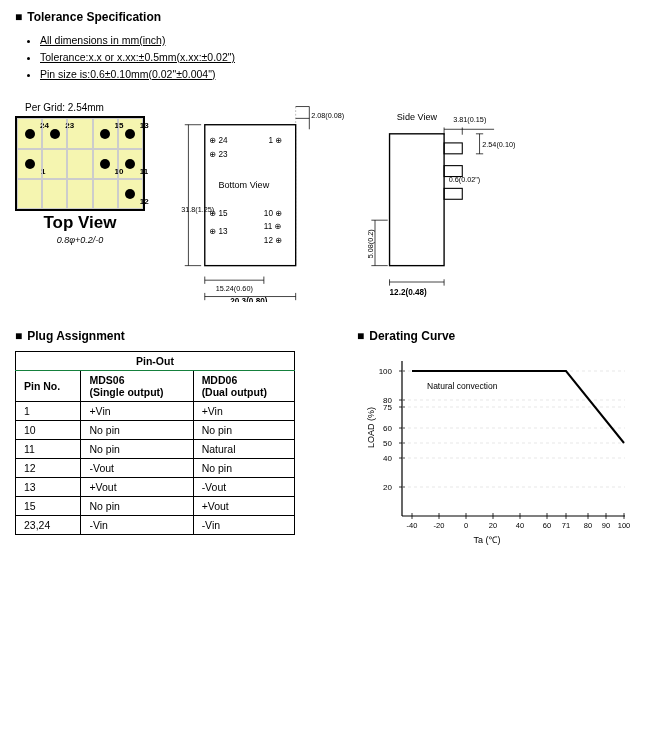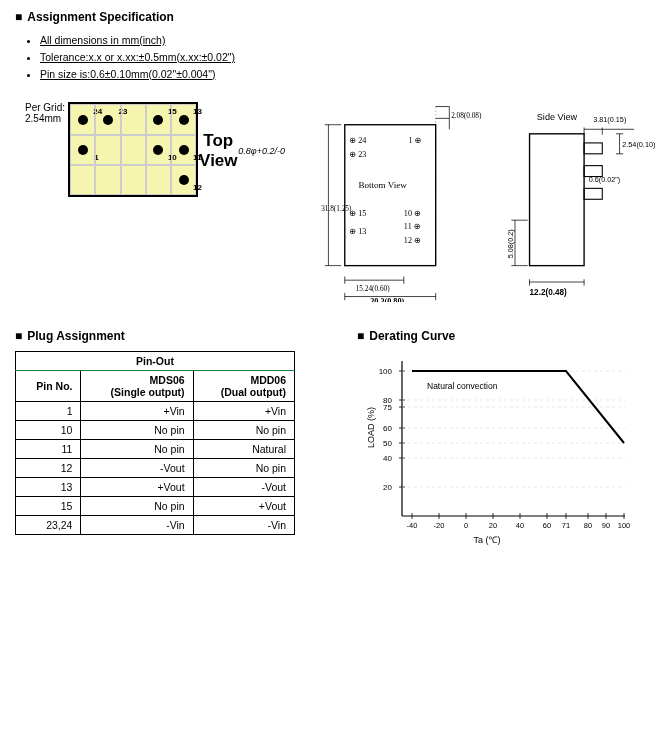--- a/index.html
+++ b/index.html
@@ -45,22 +45,21 @@
     .diagrams-area {
       display: flex;
       align-items: flex-start;
       margin-bottom: 25px;
       gap: 10px;
     }
 
     
     .top-view-container {
       display: flex;
-      flex-direction: row;
-      align-items: center;
+      flex-direction: column;
       margin-right: 5px;
     }
     .top-view-label-above {
       font-size: 10px;
       margin-bottom: 3px;
       align-self: flex-start;
       margin-left: 10px;
     }
     .top-view-grid {
       width: 130px;
@@ -103,21 +102,20 @@
       text-align: center;
       margin-top: 2px;
       font-style: italic;
     }
 
     
     .bottom-view-container {
       position: relative;
       width: 185px;
       flex-shrink: 0;
-      font-family: Liberation Serif, serif;
     }
     .bottom-view-svg {
       width: 185px;
       height: 200px;
     }
 
     
     .side-view-container {
       position: relative;
       width: 160px;
@@ -140,21 +138,21 @@
       flex: 1;
     }
     .pin-table {
       border-collapse: collapse;
       width: 280px;
       font-size: 10.5px;
     }
     .pin-table th, .pin-table td {
       border: 1px solid #000;
       padding: 3px 8px;
-      text-align: right;
+      text-align: left;
     }
     .pin-table th {
       background: #fff;
       font-weight: bold;
     }
     .pin-table .table-title {
       text-align: center;
       font-weight: bold;
       background: #fff;
       border-bottom: 1px solid #15803d;
@@ -167,21 +165,21 @@
     .derating-svg {
       width: 280px;
       height: 200px;
     }
   </style>
 </head>
 <body>
 
 <div class="mech-spec">
   <div class="section-header">
-    <span>Assignment Specification</span>
+    <span>Tolerance Specification</span>
   </div>
   <ul class="notes">
     <li>All dimensions in mm(inch)</li>
     <li>Tolerance:x.x  or  x.xx:±0.5mm(x.xx:±0.02")</li>
     <li>Pin size is:0.6±0.10mm(0.02"±0.004")</li>
   </ul>
 </div>
 
 <div class="diagrams-area">
 

